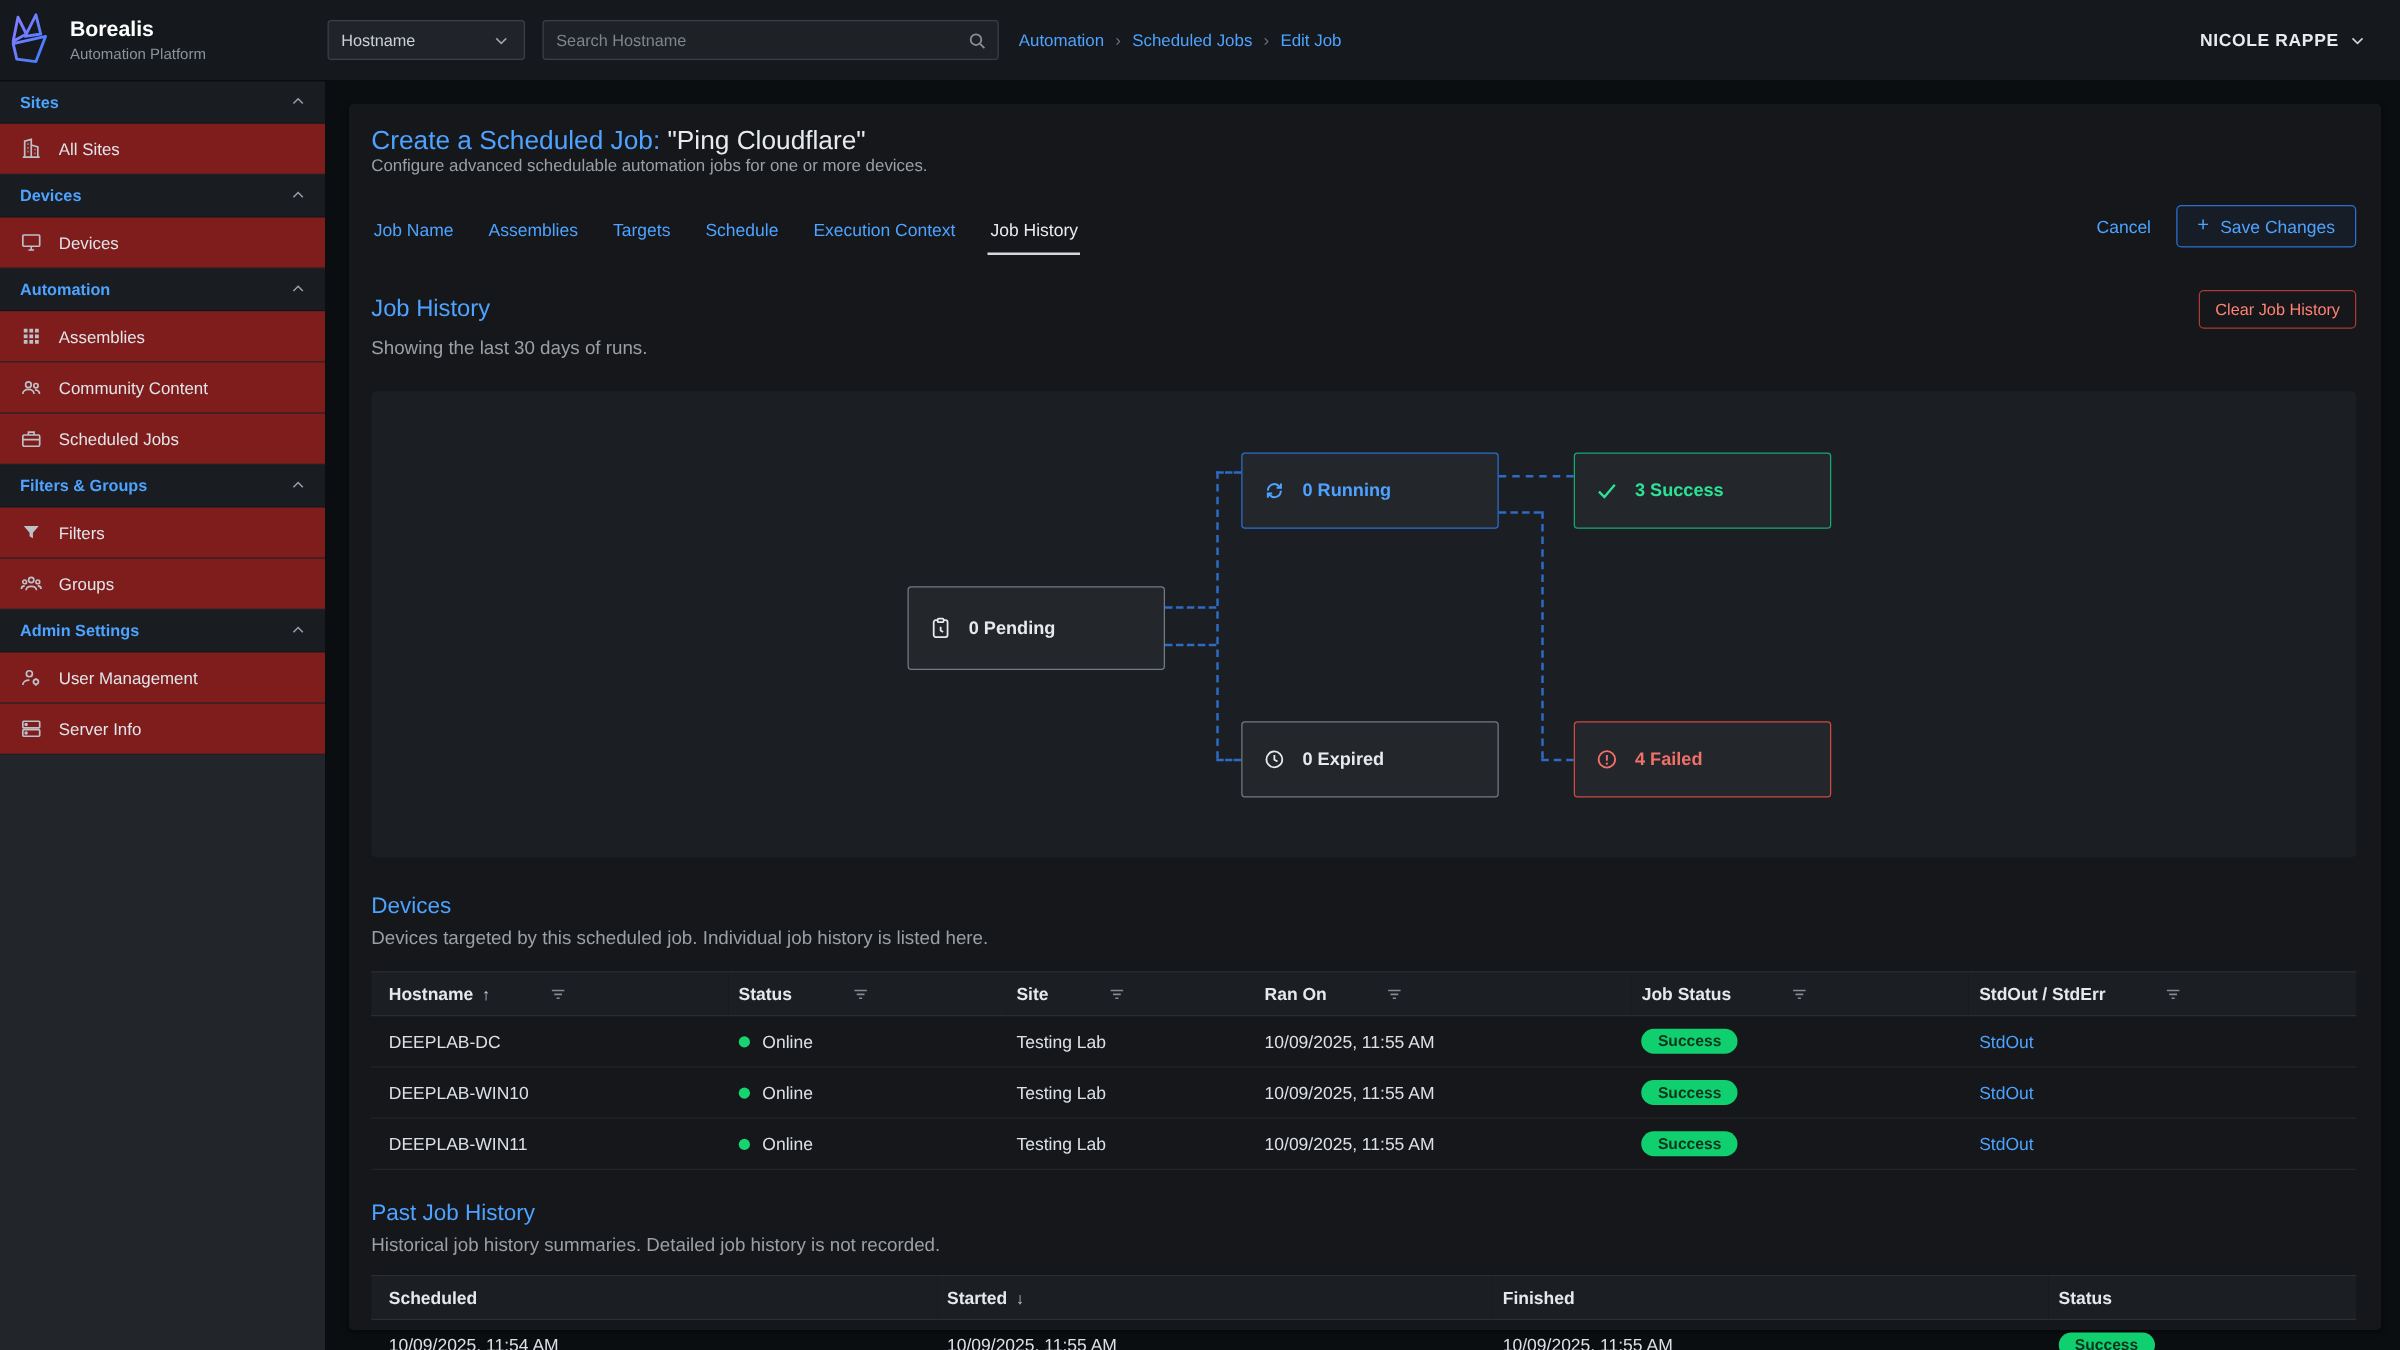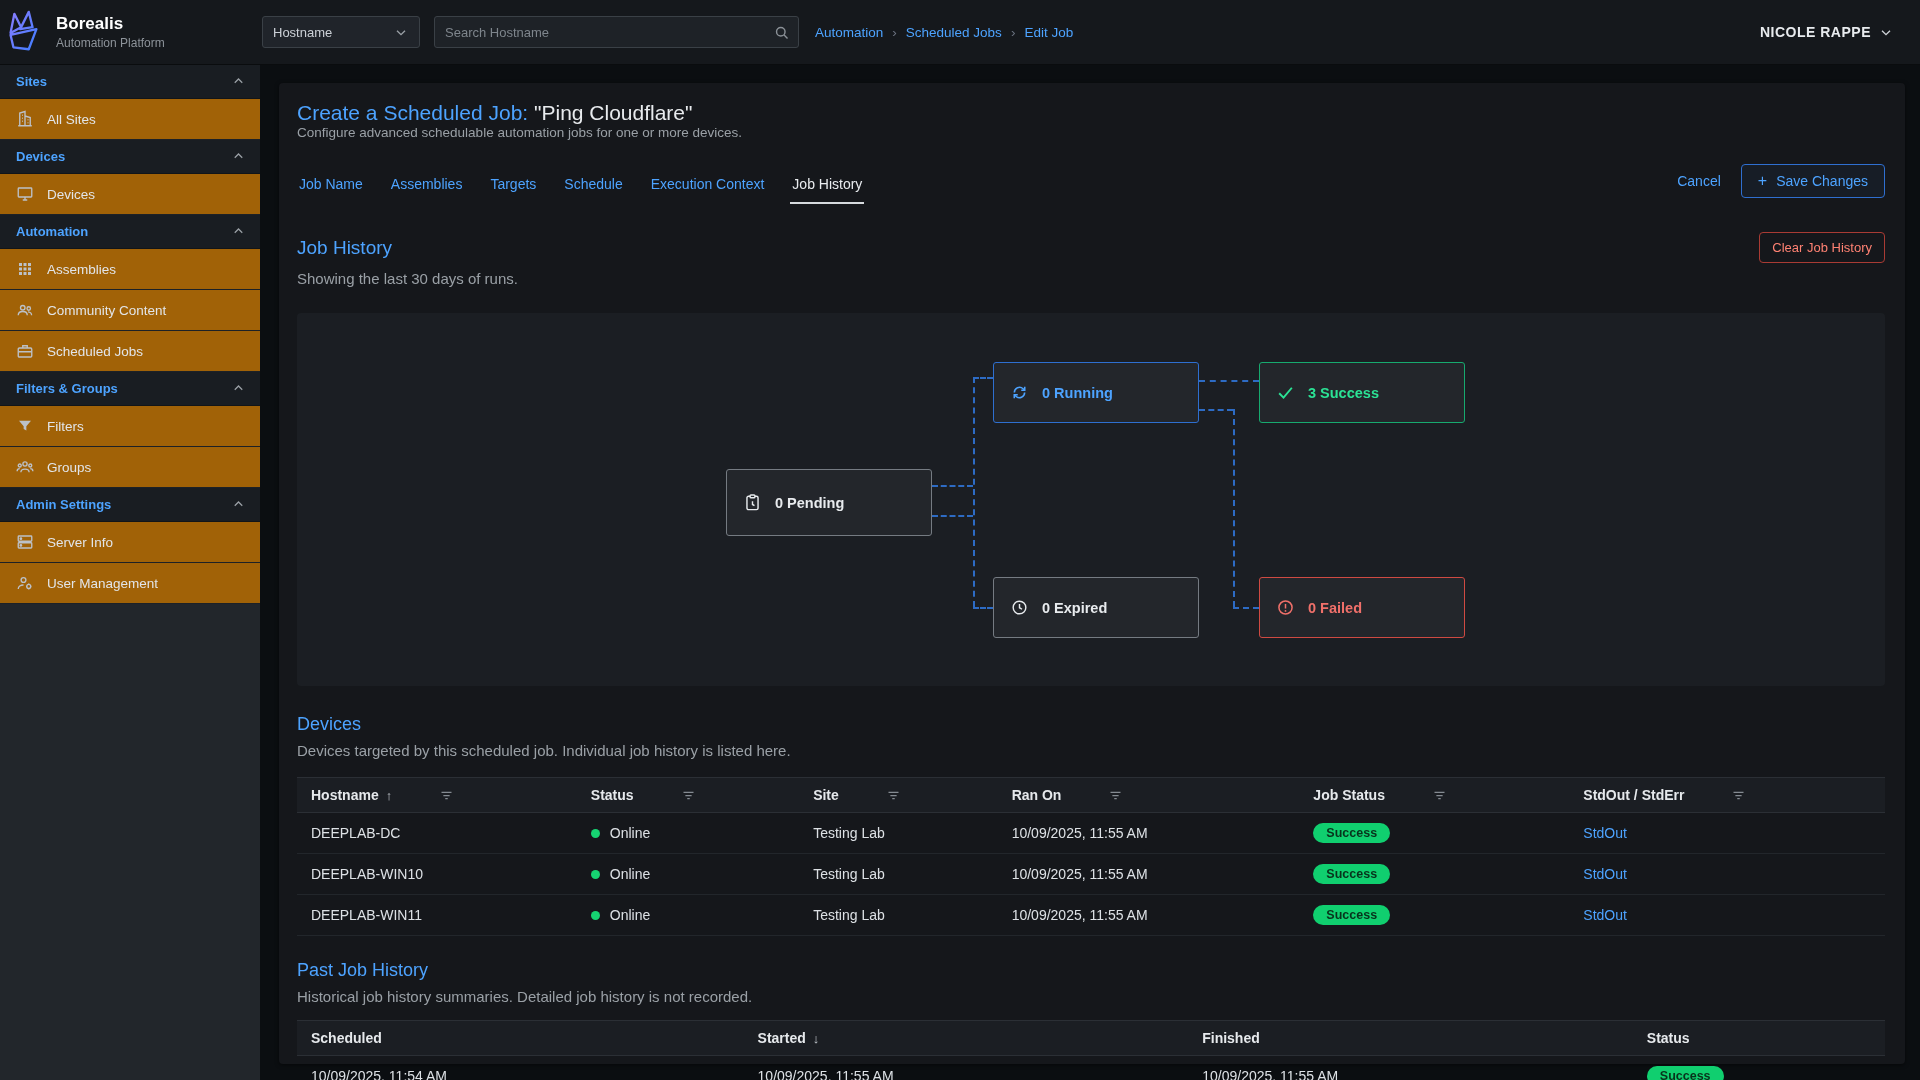--- a/index.html
+++ b/index.html
@@ -42,21 +42,21 @@
   .usermenu .uname{ font-size:14px; font-weight:600; letter-spacing:0.5px; color:#e8ebee; }
 
   
   .sidebar{ position:absolute; top:65px; left:0; bottom:0; width:260px; background:#22262b; }
   .sec-head{
     height:34px; background:#191d22; color:#4da3ff; font-size:13px; font-weight:bold;
     display:flex; align-items:center; justify-content:space-between; padding:0 14px 0 16px;
     border-bottom:1px solid #121518; cursor:pointer;gap:14px;
   }
   .side-item{
-    height:41px; background:#a16207; color:#e2e5e9; font-size:13.5px;
+    height:41px; background:#7f1d1d; color:#e2e5e9; font-size:13.5px;
     display:flex; align-items:center; gap:13px; padding:0 16px;
     border-bottom:1px solid #1d2126; cursor:pointer;
   }
   .side-item .ic{ color:#bcc1c8; }
 
   
   .panel{
     position:absolute; left:279px; top:83px; right:15px; bottom:16px;
     background:#15171b; border-radius:4px; padding:18px 20px 0 18px;
     box-shadow:0 1px 4px rgba(0,0,0,.55);
@@ -288,38 +288,38 @@
     <span>Admin Settings</span>
     <span>
         <svg width="15" height="15" viewBox="0 0 24 24" fill="none" stroke="#9aa0a6" stroke-width="2">
           <polyline points="6 14 12 8 18 14"></polyline>
         </svg>
       </span>
   </div>
   <div class="side-item">
     <span class="ic">
       <svg width="18" height="18" viewBox="0 0 24 24" fill="none" stroke="currentColor" stroke-width="1.8">
+          <circle cx="10" cy="8" r="3.2"></circle>
+          <path d="M3 20c0-3.4 3-5.3 7-5.3"></path>
+          <circle cx="17" cy="16.5" r="2.6"></circle>
+          <path d="M17 12.8v1.2M17 19.5v1.2M20.4 16.5h-1.2M14.8 16.5h-1.2"></path>
+        </svg>
+    </span>
+    <span>User Management</span>
+  </div>
+  <div class="side-item">
+    <span class="ic">
+      <svg width="18" height="18" viewBox="0 0 24 24" fill="none" stroke="currentColor" stroke-width="1.8">
           <rect x="3" y="4" width="18" height="7" rx="1"></rect>
           <rect x="3" y="13" width="18" height="7" rx="1"></rect>
           <circle cx="6.5" cy="7.5" r="1" fill="currentColor"></circle>
           <circle cx="6.5" cy="16.5" r="1" fill="currentColor"></circle>
         </svg>
     </span>
     <span>Server Info</span>
-  </div>
-  <div class="side-item">
-    <span class="ic">
-      <svg width="18" height="18" viewBox="0 0 24 24" fill="none" stroke="currentColor" stroke-width="1.8">
-          <circle cx="10" cy="8" r="3.2"></circle>
-          <path d="M3 20c0-3.4 3-5.3 7-5.3"></path>
-          <circle cx="17" cy="16.5" r="2.6"></circle>
-          <path d="M17 12.8v1.2M17 19.5v1.2M20.4 16.5h-1.2M14.8 16.5h-1.2"></path>
-        </svg>
-    </span>
-    <span>User Management</span>
   </div>
 </div>
 
 <div class="panel">
 
   <div class="page-title">
     <span class="tp">Create a Scheduled Job:</span>
     <span class="tn">"Ping Cloudflare"</span>
   </div>
   <div class="page-sub">Configure advanced schedulable automation jobs for one or more devices.</div>
@@ -403,21 +403,21 @@
     </div>
 
     <div class="fnode failed" style="left:962px; top:264px;">
       <span>
         <svg width="19" height="19" viewBox="0 0 24 24" fill="none" stroke="currentColor" stroke-width="1.9">
             <circle cx="12" cy="12" r="8.3"></circle>
             <line x1="12" y1="7.5" x2="12" y2="13.3"></line>
             <circle cx="12" cy="16.3" r="1.15" fill="currentColor" stroke="none"></circle>
           </svg>
       </span>
-      <span>0 Failed</span>
+      <span>4 Failed</span>
     </div>
   </div>
 
   <div class="sec-title sm mt28">Devices</div>
   <div class="sec-note">Devices targeted by this scheduled job. Individual job history is listed here.</div>
 
   <table class="tbl">
     <colgroup>
         <col style="width:18%">
         <col style="width:14%">

